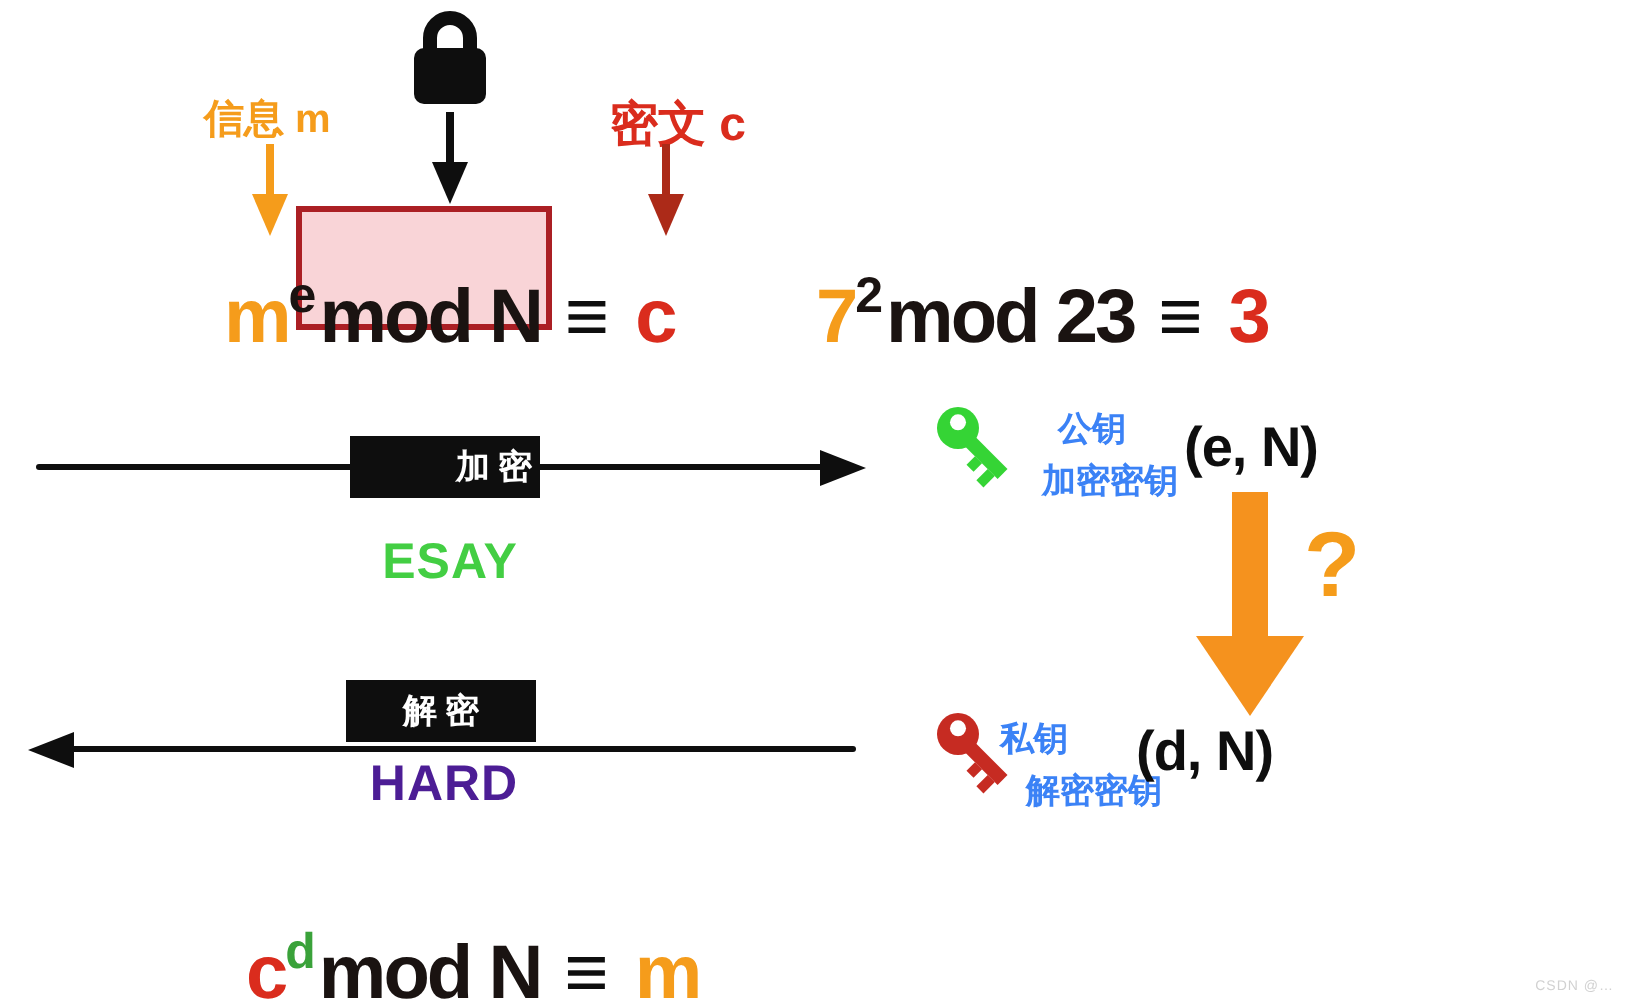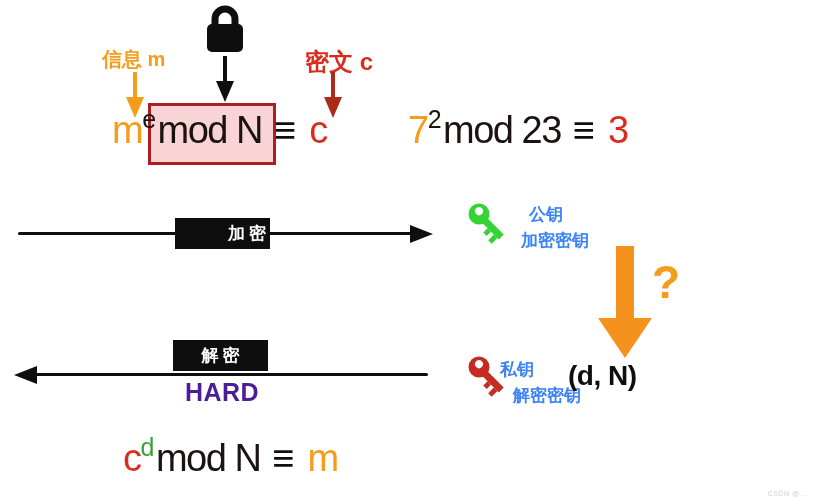--- a/index.html
+++ b/index.html
@@ -16,22 +16,22 @@
     --pink-border:#AB1F24;
   }
   html,body{margin:0;padding:0;background:#ffffff;}
   #canvas{
     position:relative;width:815px;height:500px;background:#ffffff;
     overflow:hidden;font-family:"Liberation Sans","DejaVu Sans",sans-serif;
   }
   .abs{position:absolute;}
   .label{font-weight:bold;white-space:nowrap;}
   .formula{
-    position:absolute;white-space:nowrap;font-weight:normal;font-size:38px;
-    letter-spacing:-1.5px;color:var(--ink);line-height:1.1;
+    position:absolute;white-space:nowrap;font-weight:bold;font-size:38px;
+    letter-spacing:-1.5px;color:var(--ink);line-height:1.1;margin-top:29px;
   }
   .formula .sup{font-size:25px;position:relative;top:-15px;letter-spacing:-0.5px;}
   .formula .equiv{margin-left:12px;margin-right:13px;color:var(--black);letter-spacing:0;}
   .formula .mod{margin-left:2px;}
   .c-orange{color:var(--orange);}
   .c-red{color:var(--red);}
   .c-ink{color:var(--ink);}
   .c-green{color:var(--green-dark);}
   .hline{position:absolute;height:3px;background:var(--black);border-radius:2px;}
   .tri-right{position:absolute;width:0;height:0;border-top:9px solid transparent;
@@ -95,32 +95,34 @@
 
   <div class="formula" style="left:408px;top:110px;">
     <span class="c-orange">7</span><span class="sup c-ink">2</span><span class="mod c-ink">mod 23</span><span class="equiv">≡</span><span class="c-red">3</span>
   </div>
 
   <div class="hline" style="left:18px;top:232px;width:396px;"></div>
   <div class="tri-right" style="left:410px;top:225px;"></div>
   <div class="op-box" style="left:175px;top:218px;text-align:right;">
     <span>加密</span>
   </div>
+  <div class="difficulty" style="left:170px;top:267px;color:var(--green-bright);">ESAY</div>
 
   <svg class="abs" style="left:464px;top:199px;" width="50" height="50" viewBox="0 0 50 50">
     <g transform="rotate(45 15 15)">
       <circle cx="15" cy="15" r="10.5" fill="#35D435"></circle>
       <circle cx="13" cy="13" r="4" fill="#ffffff"></circle>
       <rect x="23" y="12" width="24" height="7" fill="#35D435"></rect>
       <rect x="31" y="19" width="5" height="6" fill="#35D435"></rect>
       <rect x="40" y="19" width="5" height="8" fill="#35D435"></rect>
     </g>
   </svg>
   <div class="key-label" style="left:529px;top:203px;">公钥</div>
   <div class="key-label" style="left:521px;top:229px;">加密密钥</div>
+  <div class="key-pair" style="left:592px;top:208px;">(e, N)</div>
 
   <svg class="abs" style="left:596px;top:246px;" width="58" height="112" viewBox="0 0 58 112">
     <rect x="20" y="0" width="18" height="74" fill="#F5921E"></rect>
     <polygon points="2,72 56,72 29,112" fill="#F5921E"></polygon>
   </svg>
   <div class="qmark" style="left:652px;top:255px;">?</div>
 
   <div class="hline" style="left:32px;top:373px;width:396px;"></div>
   <div class="tri-left" style="left:14px;top:366px;"></div>
   <div class="op-box" style="left:173px;top:340px;">

